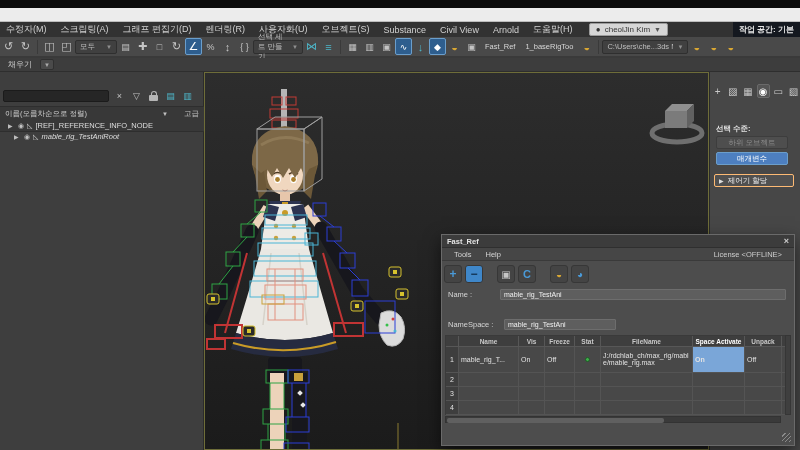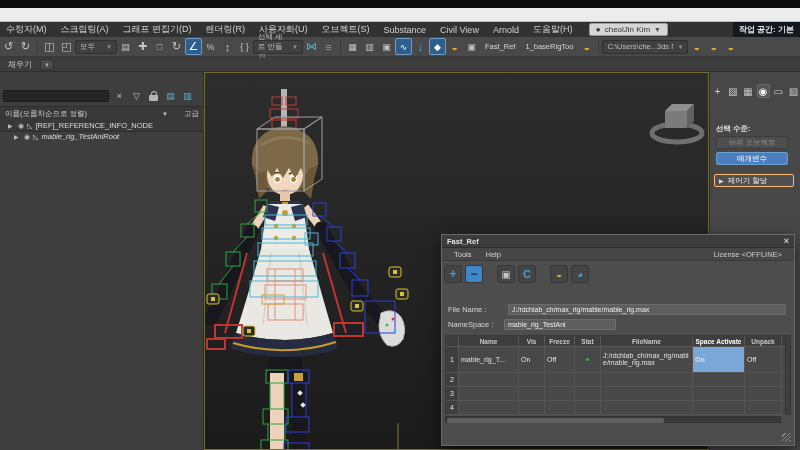--- a/index.html
+++ b/index.html
@@ -422,23 +422,23 @@
     <div class="dlg-toolbar">
       <span class="dlg-tico plus">+</span>
       <span class="dlg-tico minus">−</span>
       <span class="dlg-gap"></span>
       <span class="dlg-tico gray">▣</span>
       <span class="dlg-tico cblue">C</span>
       <span class="dlg-gap"></span>
       <span class="dlg-tico teapot">◒</span>
       <span class="dlg-tico sphere">◕</span>
     </div>
-    <div class="dlg-field" style="top:68px;width:100%">
-      <span class="flabel" style="width:66px">File Name :</span>
-      <span class="fval" style="width:278px">J:/rdchlab_ch/max_rig/mable/mable_rig.max</span>
+    <div class="dlg-field" style="top:53px;width:100%">
+      <span class="flabel" style="width:58px">Name :</span>
+      <span class="fval" style="width:286px">mable_rig_TestAni</span>
     </div>
     <div class="dlg-field" style="top:83px;width:100%">
       <span class="flabel" style="width:62px">NameSpace :</span>
       <span class="fval" style="width:112px">mable_rig_TestAni</span>
     </div>
 
     <div class="dlg-table">
       <div class="tblgrid thead">
         <div></div>
         <div>Name</div>

